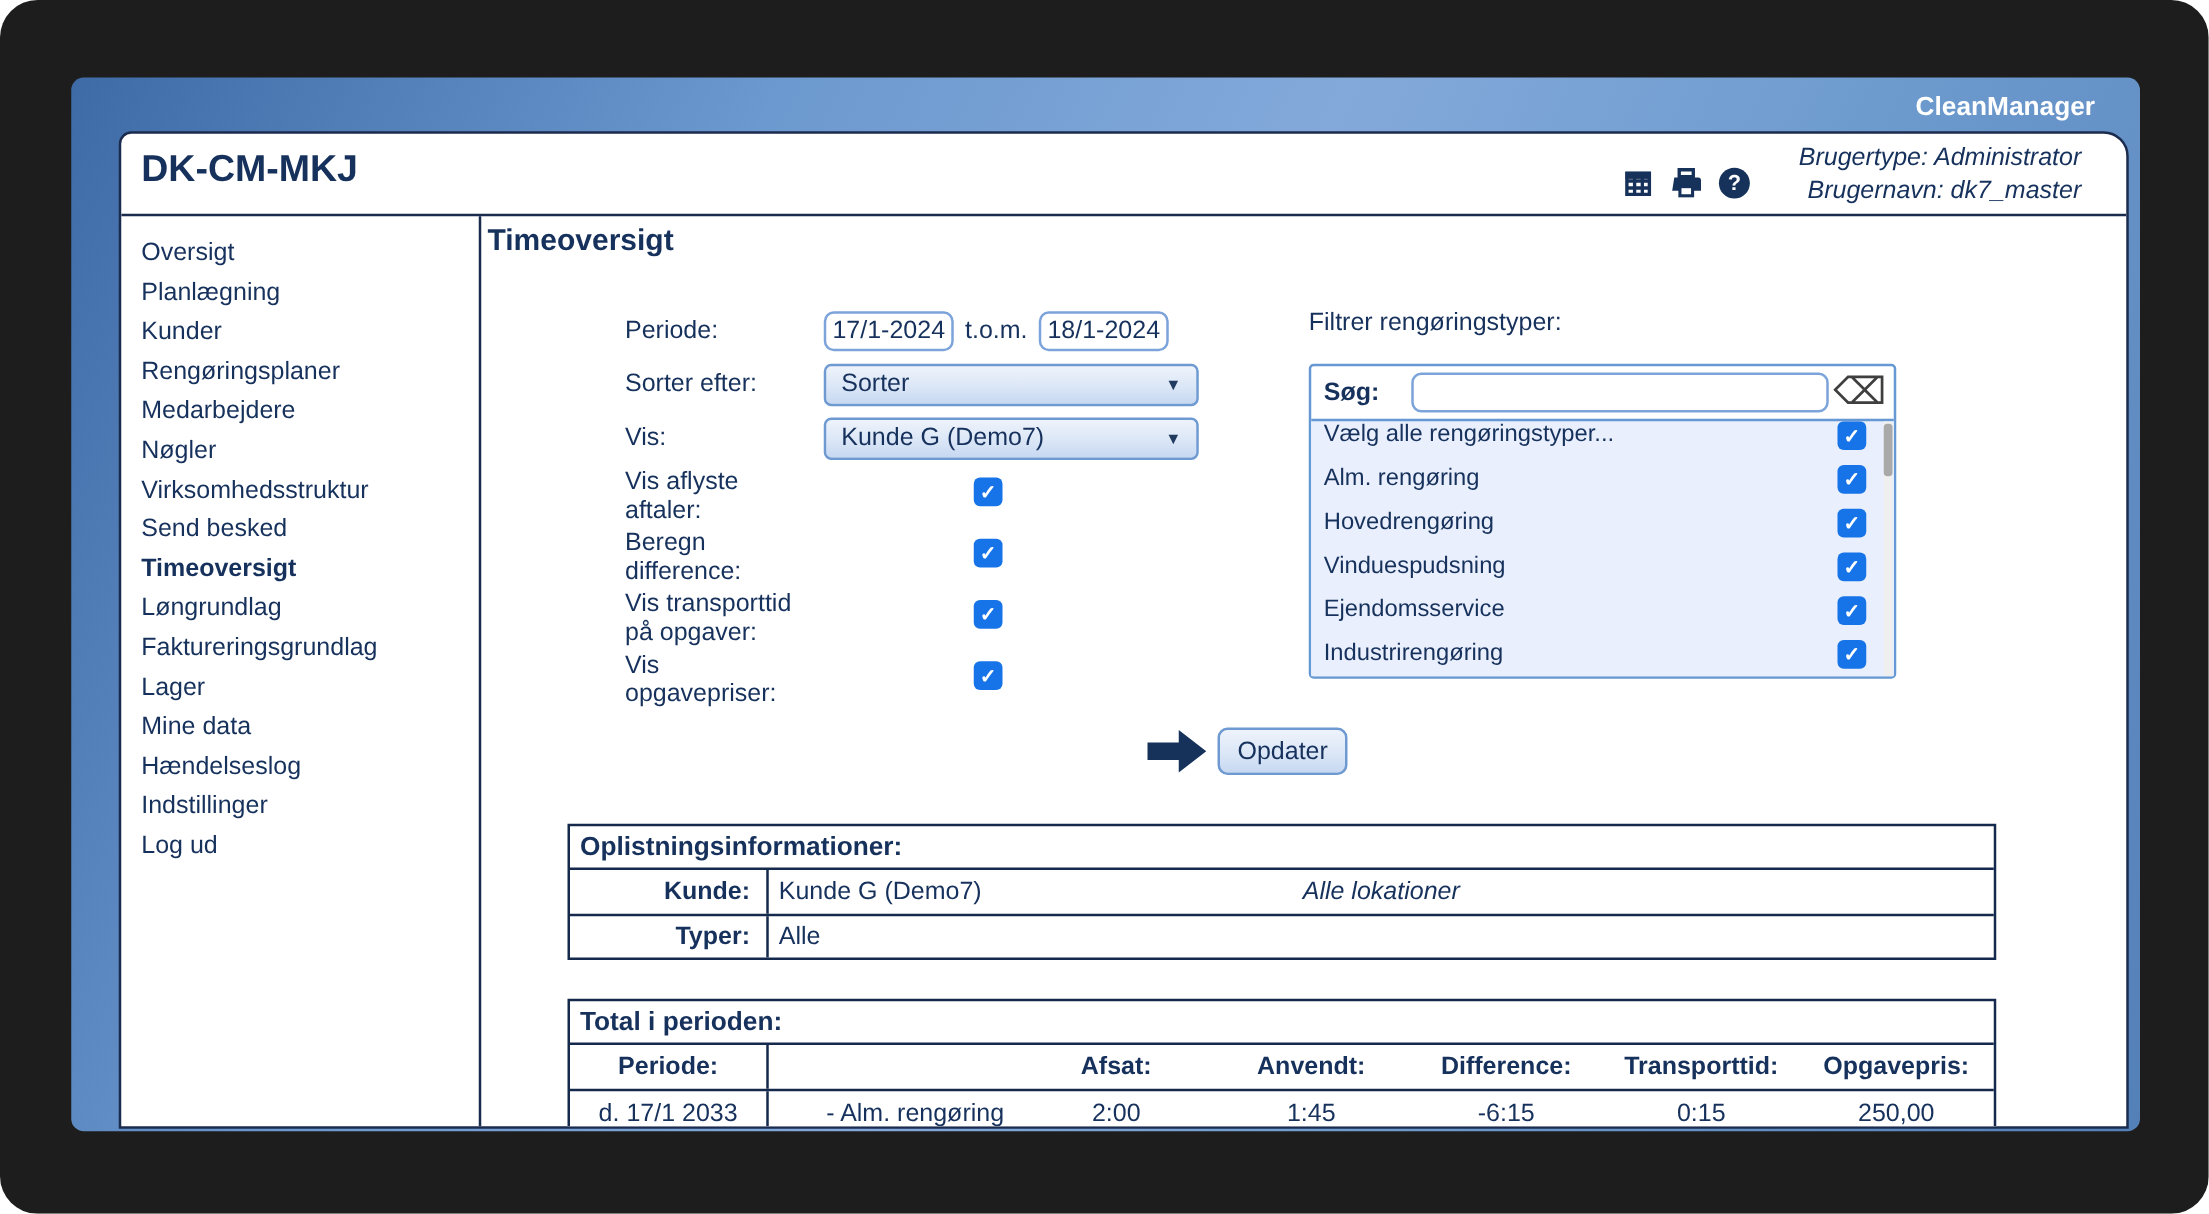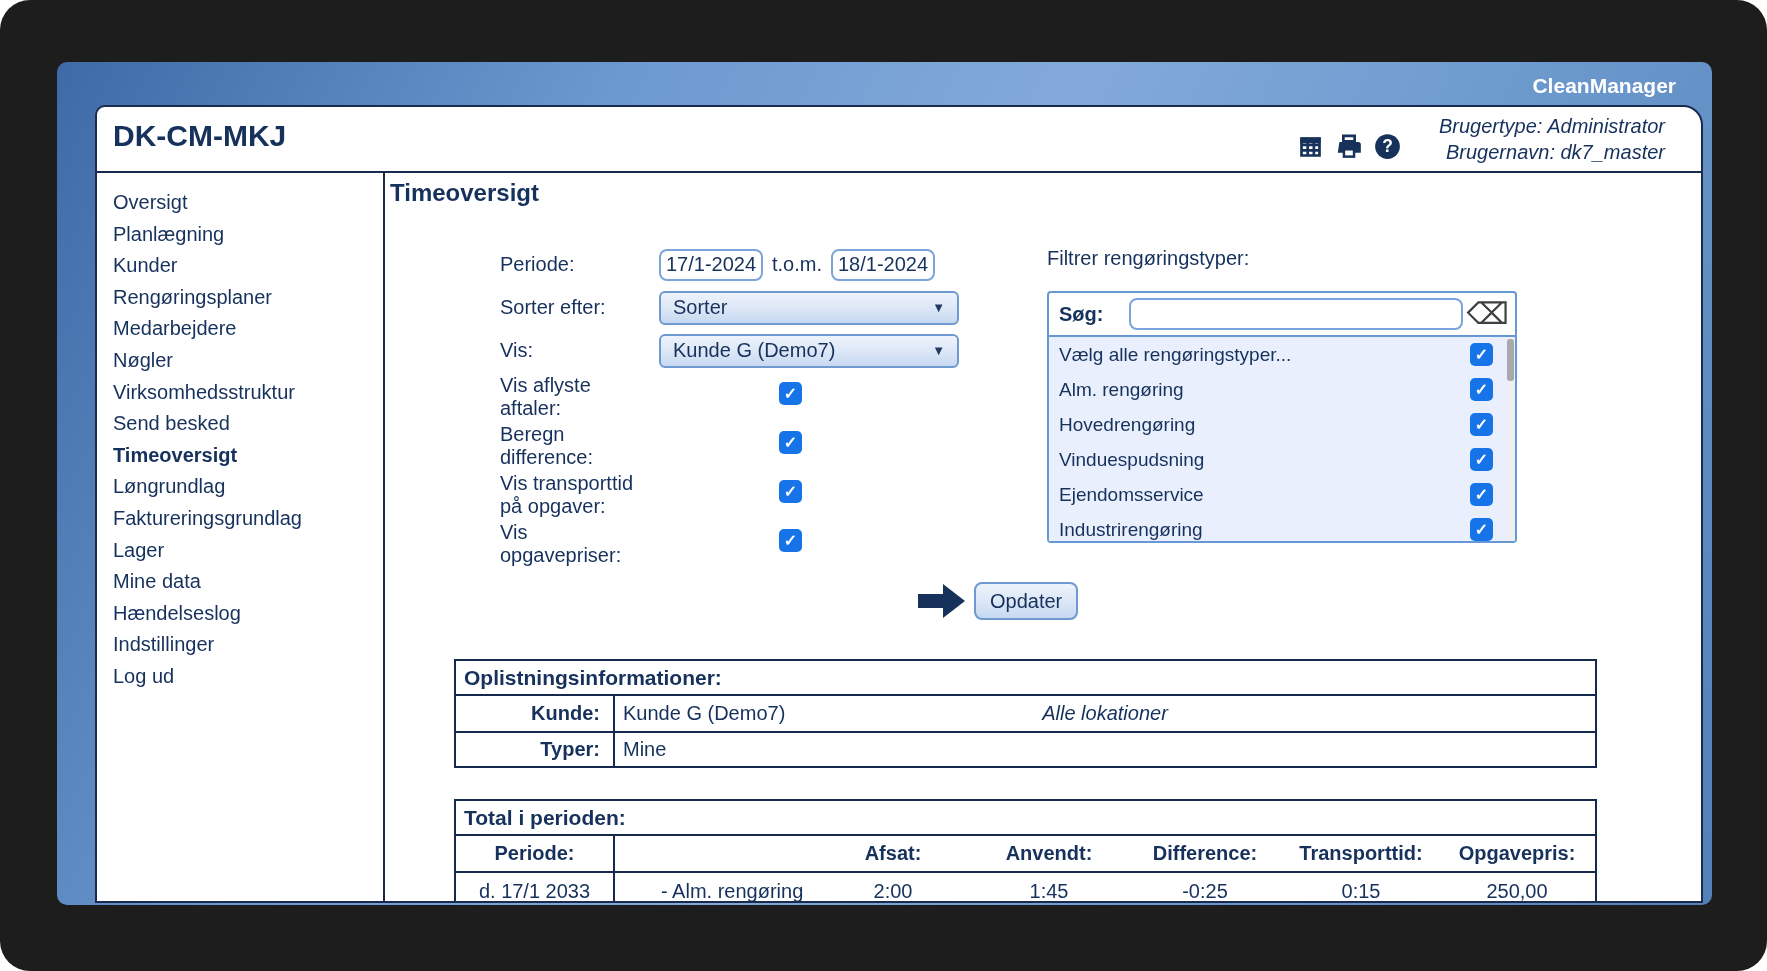--- a/index.html
+++ b/index.html
@@ -44,21 +44,21 @@
   
   .filter-title{position:absolute;left:662px;top:74px;font-size:20px;color:#16315c;}
   .filter-box{position:absolute;left:662px;top:118px;width:470px;height:252px;border:2px solid #6699d4;
     border-radius:4px;background:#fff;}
   .filter-search-row{height:42px;display:flex;align-items:center;padding:0 6px 0 10px;}
   .sog{font-size:20px;font-weight:bold;color:#16315c;width:70px;flex:none;}
   .search-input{flex:1;height:32px;border:2px solid #7ca3da;border-radius:8px;outline:none;font-size:19px;
     color:#16315c;padding:0 8px;background:#fff;}
   .clear{font-size:30px;color:#3f3f3f;margin-left:4px;cursor:pointer;line-height:30px;}
   .filter-list{position:relative;height:206px;background:#e9effc;border-top:2px solid #6699d4;overflow:hidden;}
-  .fl-item{height:35px;display:flex;align-items:center;padding:0 22px 0 10px;cursor:pointer;}
+  .fl-item{height:35px;display:flex;padding:0 22px 0 10px;cursor:pointer;}
   .fl-item span.lbl{font-size:19px;color:#16315c;}
   .fl-item .checkbox{margin-left:auto;}
   .fl-scroll{position:absolute;right:1px;top:0;width:7px;height:100%;background:#efefef;}
   .fl-scroll .thumb{width:7px;height:42px;background:#a9a9a9;border-radius:3px;margin-top:2px;}
   
   .update-row{position:absolute;left:532px;top:409px;display:flex;align-items:center;gap:7px;}
   .btn{height:38px;padding:0 14px;border:2px solid #6e99d1;border-radius:8px;font-size:20px;color:#16315c;
     cursor:pointer;background:linear-gradient(#eef3fb,#d9e5f6 60%,#c6d8f1);}
   
   .tbl{position:absolute;left:69px;width:1143px;border:2px solid #15294d;background:#fff;color:#16315c;}
@@ -256,42 +256,42 @@
             <div class="t1row">
               <div class="t1c1">Kunde:</div>
               <div class="t1c2">
                 <span>Kunde G (Demo7)</span>
                 <span class="note">Alle lokationer</span>
               </div>
             </div>
             <div class="t1row">
               <div class="t1c1">Typer:</div>
               <div class="t1c2">
-                <span>Mine</span>
+                <span>Alle</span>
               </div>
             </div>
           </div>
 
           <div class="tbl tbl2">
             <div class="tbl-title">Total i perioden:</div>
             <div class="t2row head">
               <div class="t2c0">Periode:</div>
               <div class="t2c1"></div>
               <div class="t2cn">Afsat:</div>
               <div class="t2cn">Anvendt:</div>
               <div class="t2cn">Difference:</div>
               <div class="t2cn">Transporttid:</div>
               <div class="t2cn">Opgavepris:</div>
             </div>
             <div class="t2row">
               <div class="t2c0">d. 17/1 2033</div>
               <div class="t2c1">- Alm. rengøring</div>
               <div class="t2cn">2:00</div>
               <div class="t2cn">1:45</div>
-              <div class="t2cn">-0:25</div>
+              <div class="t2cn">-6:15</div>
               <div class="t2cn">0:15</div>
               <div class="t2cn">250,00</div>
             </div>
           </div>
 
         </div>
       </div>
     </div>
   </div>
 </div>

